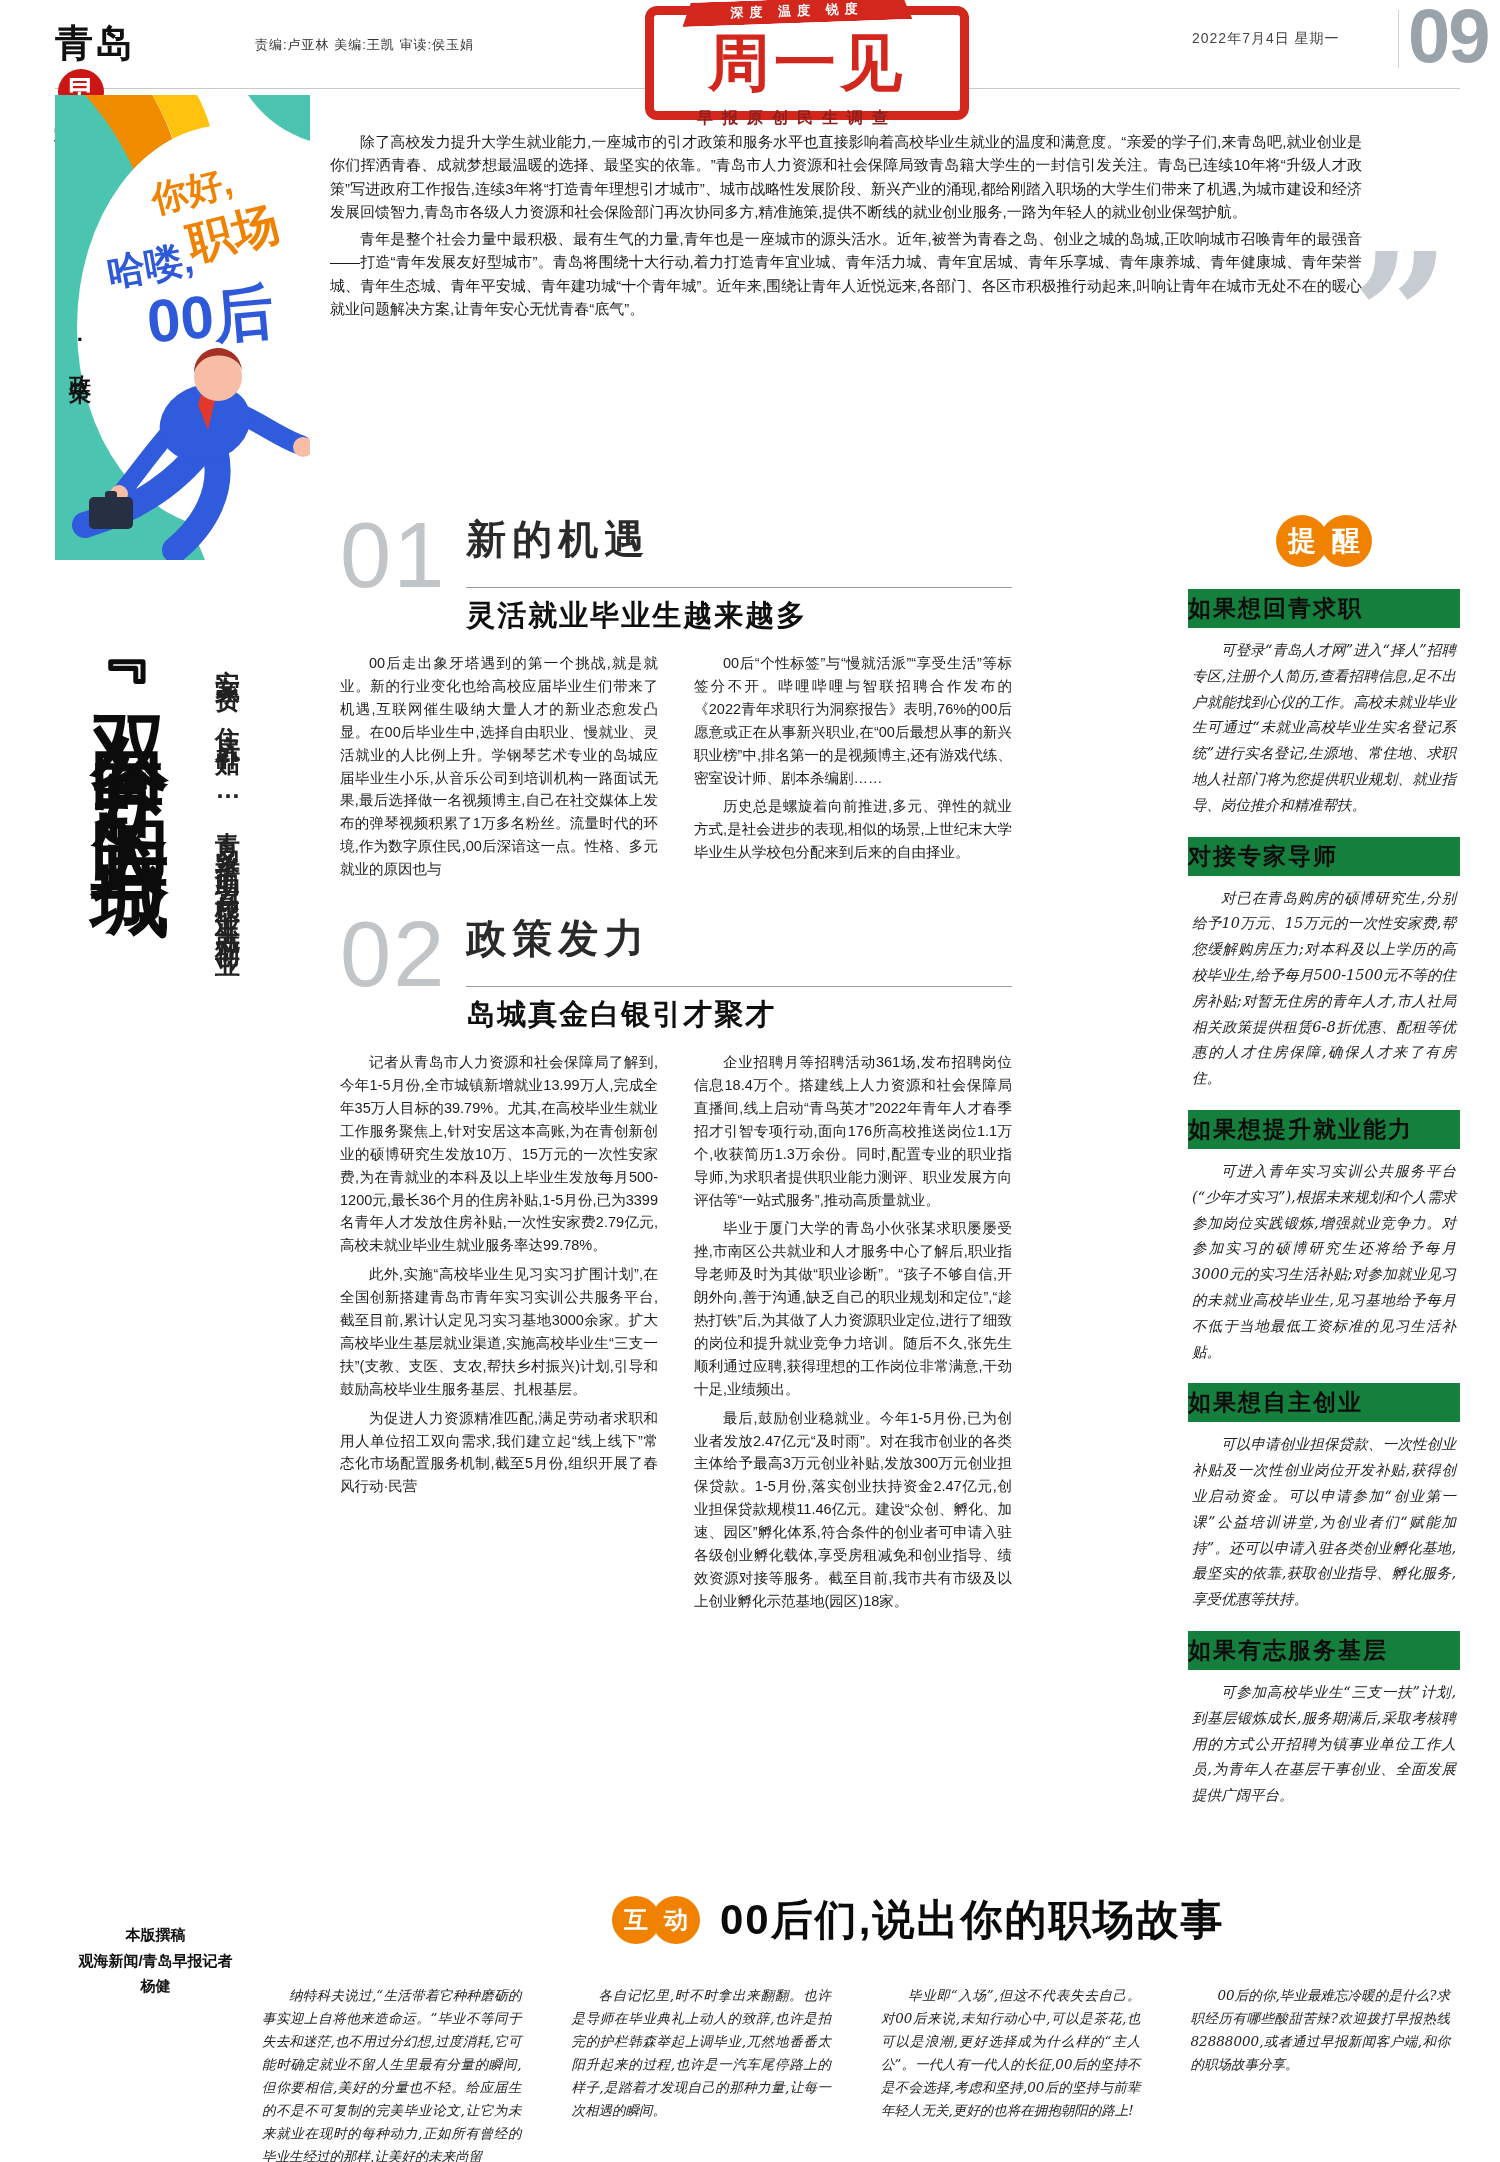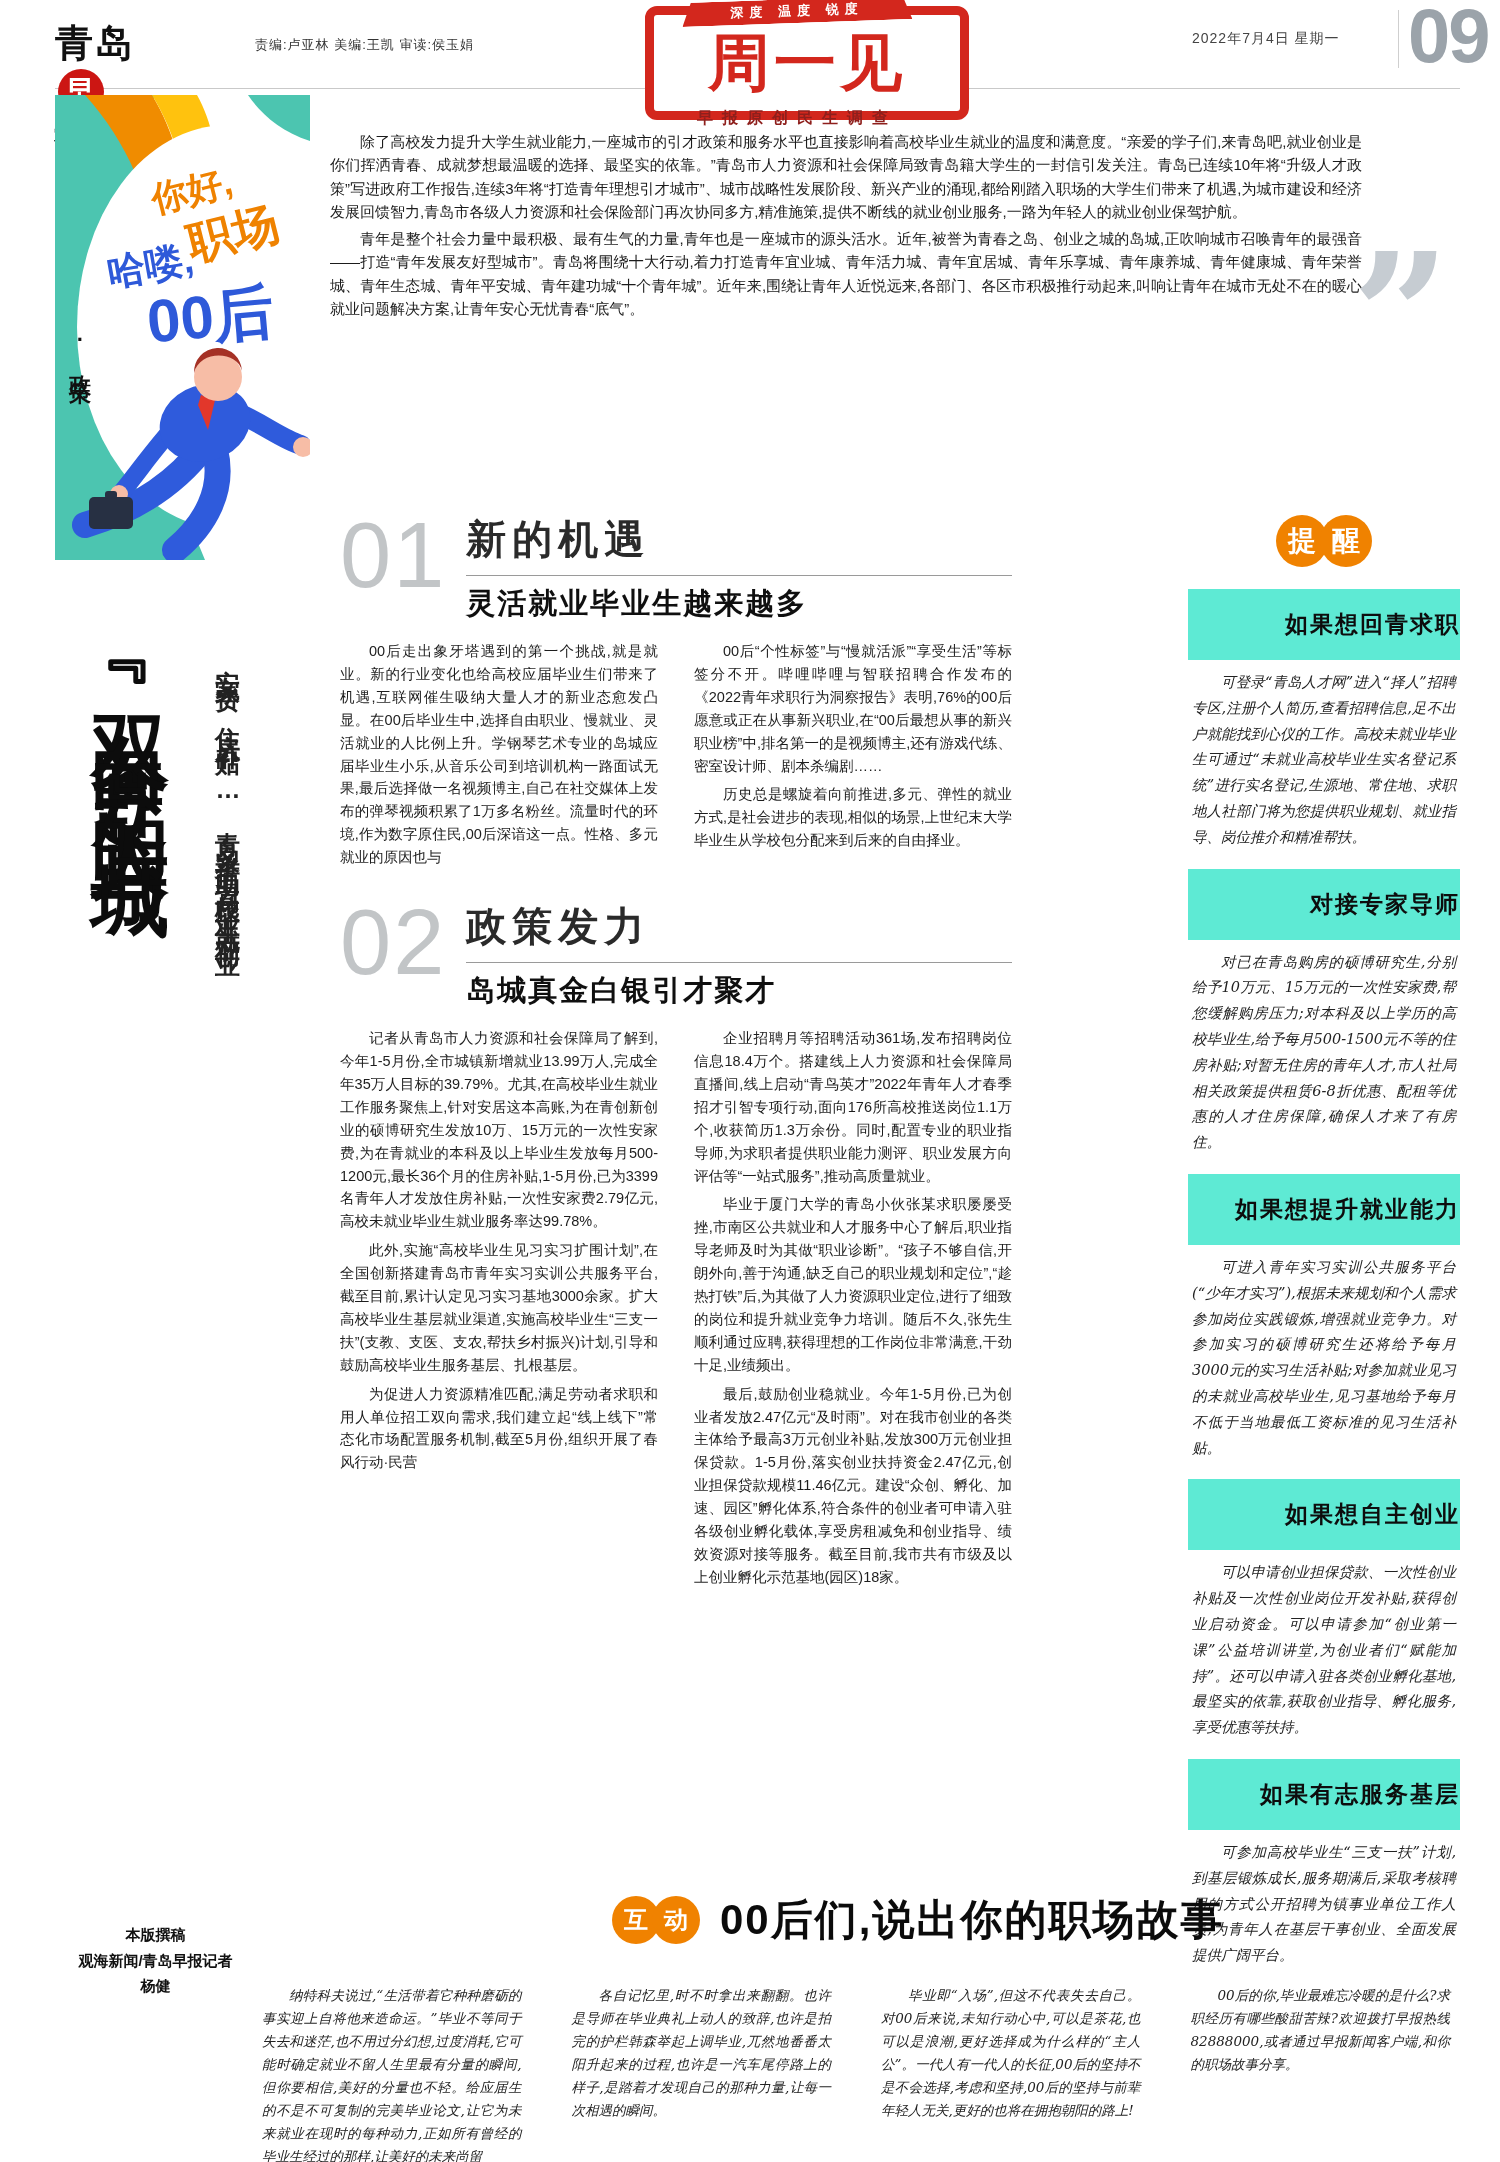--- a/index.html
+++ b/index.html
@@ -49,34 +49,34 @@
         text-indent:2em;color:#1b1b1b;}
   .bigquote{position:absolute;left:1352px;top:230px;font-size:170px;line-height:1;
         color:#c6ccd2;font-family:"DejaVu Serif",serif;font-weight:900;}
   
   .article{position:absolute;left:340px;top:512px;width:672px;}
   .sec-head{display:flex;align-items:flex-start;}
   .sec-num{font-size:92px;line-height:0.95;font-weight:300;color:#c2c5c7;margin-right:20px;
         letter-spacing:2px;}
   .sec-titles{flex:1;}
   .sec-title{font-family:"DejaVu Serif",serif;font-size:40px;font-weight:700;color:#2a2a2a;
-        letter-spacing:6px;padding-bottom:8px;border-bottom:1px solid #9a9a9a;}
+        letter-spacing:6px;padding-bottom:20px;border-bottom:1px solid #9a9a9a;}
   .sec-sub{font-size:29px;font-weight:800;color:#0f0f0f;margin-top:8px;letter-spacing:2px;}
   .cols{display:flex;gap:36px;margin-top:16px;margin-bottom:24px;}
   .col{flex:1;}
   .col p{margin:0 0 6px 0;font-size:14.5px;line-height:1.58;text-align:justify;
         text-indent:2em;color:#1d1d1d;}
   
   .sidebar{position:absolute;left:1188px;top:515px;width:272px;}
   .badge{display:flex;justify-content:center;margin-bottom:22px;}
   .badge .c{width:52px;height:52px;border-radius:50%;background:#f08200;color:#fff;
         font-size:28px;font-weight:900;display:flex;align-items:center;justify-content:center;}
   .badge .c+.c{margin-left:-8px;}
-  .sb-head{background:#5eead4;text-align:right;font-size:23px;font-weight:900;color:#0d0d0d;
-        padding:20px 0;letter-spacing:2px;}
+  .sb-head{background:#15803d;text-align:left;font-size:23px;font-weight:900;color:#0d0d0d;
+        padding:4px 0;letter-spacing:2px;}
   .sb-body{font-family:"DejaVu Serif",serif;font-style:italic;font-size:14.5px;line-height:1.78;
         text-align:justify;text-indent:2em;color:#222;margin:10px 4px 18px 4px;}
   
   .int-head{position:absolute;left:612px;top:1892px;display:flex;align-items:center;gap:20px;}
   .int-head .badge{margin:0;}
   .int-head .badge .c{width:48px;height:48px;font-size:24px;}
   .int-title{font-size:42px;font-weight:900;color:#0b0b0b;letter-spacing:2px;}
   .int-cols{position:absolute;left:250px;top:1972px;width:1212px;height:190px;overflow:hidden;
         display:flex;gap:26px;}
   .int-col{flex:1;}

